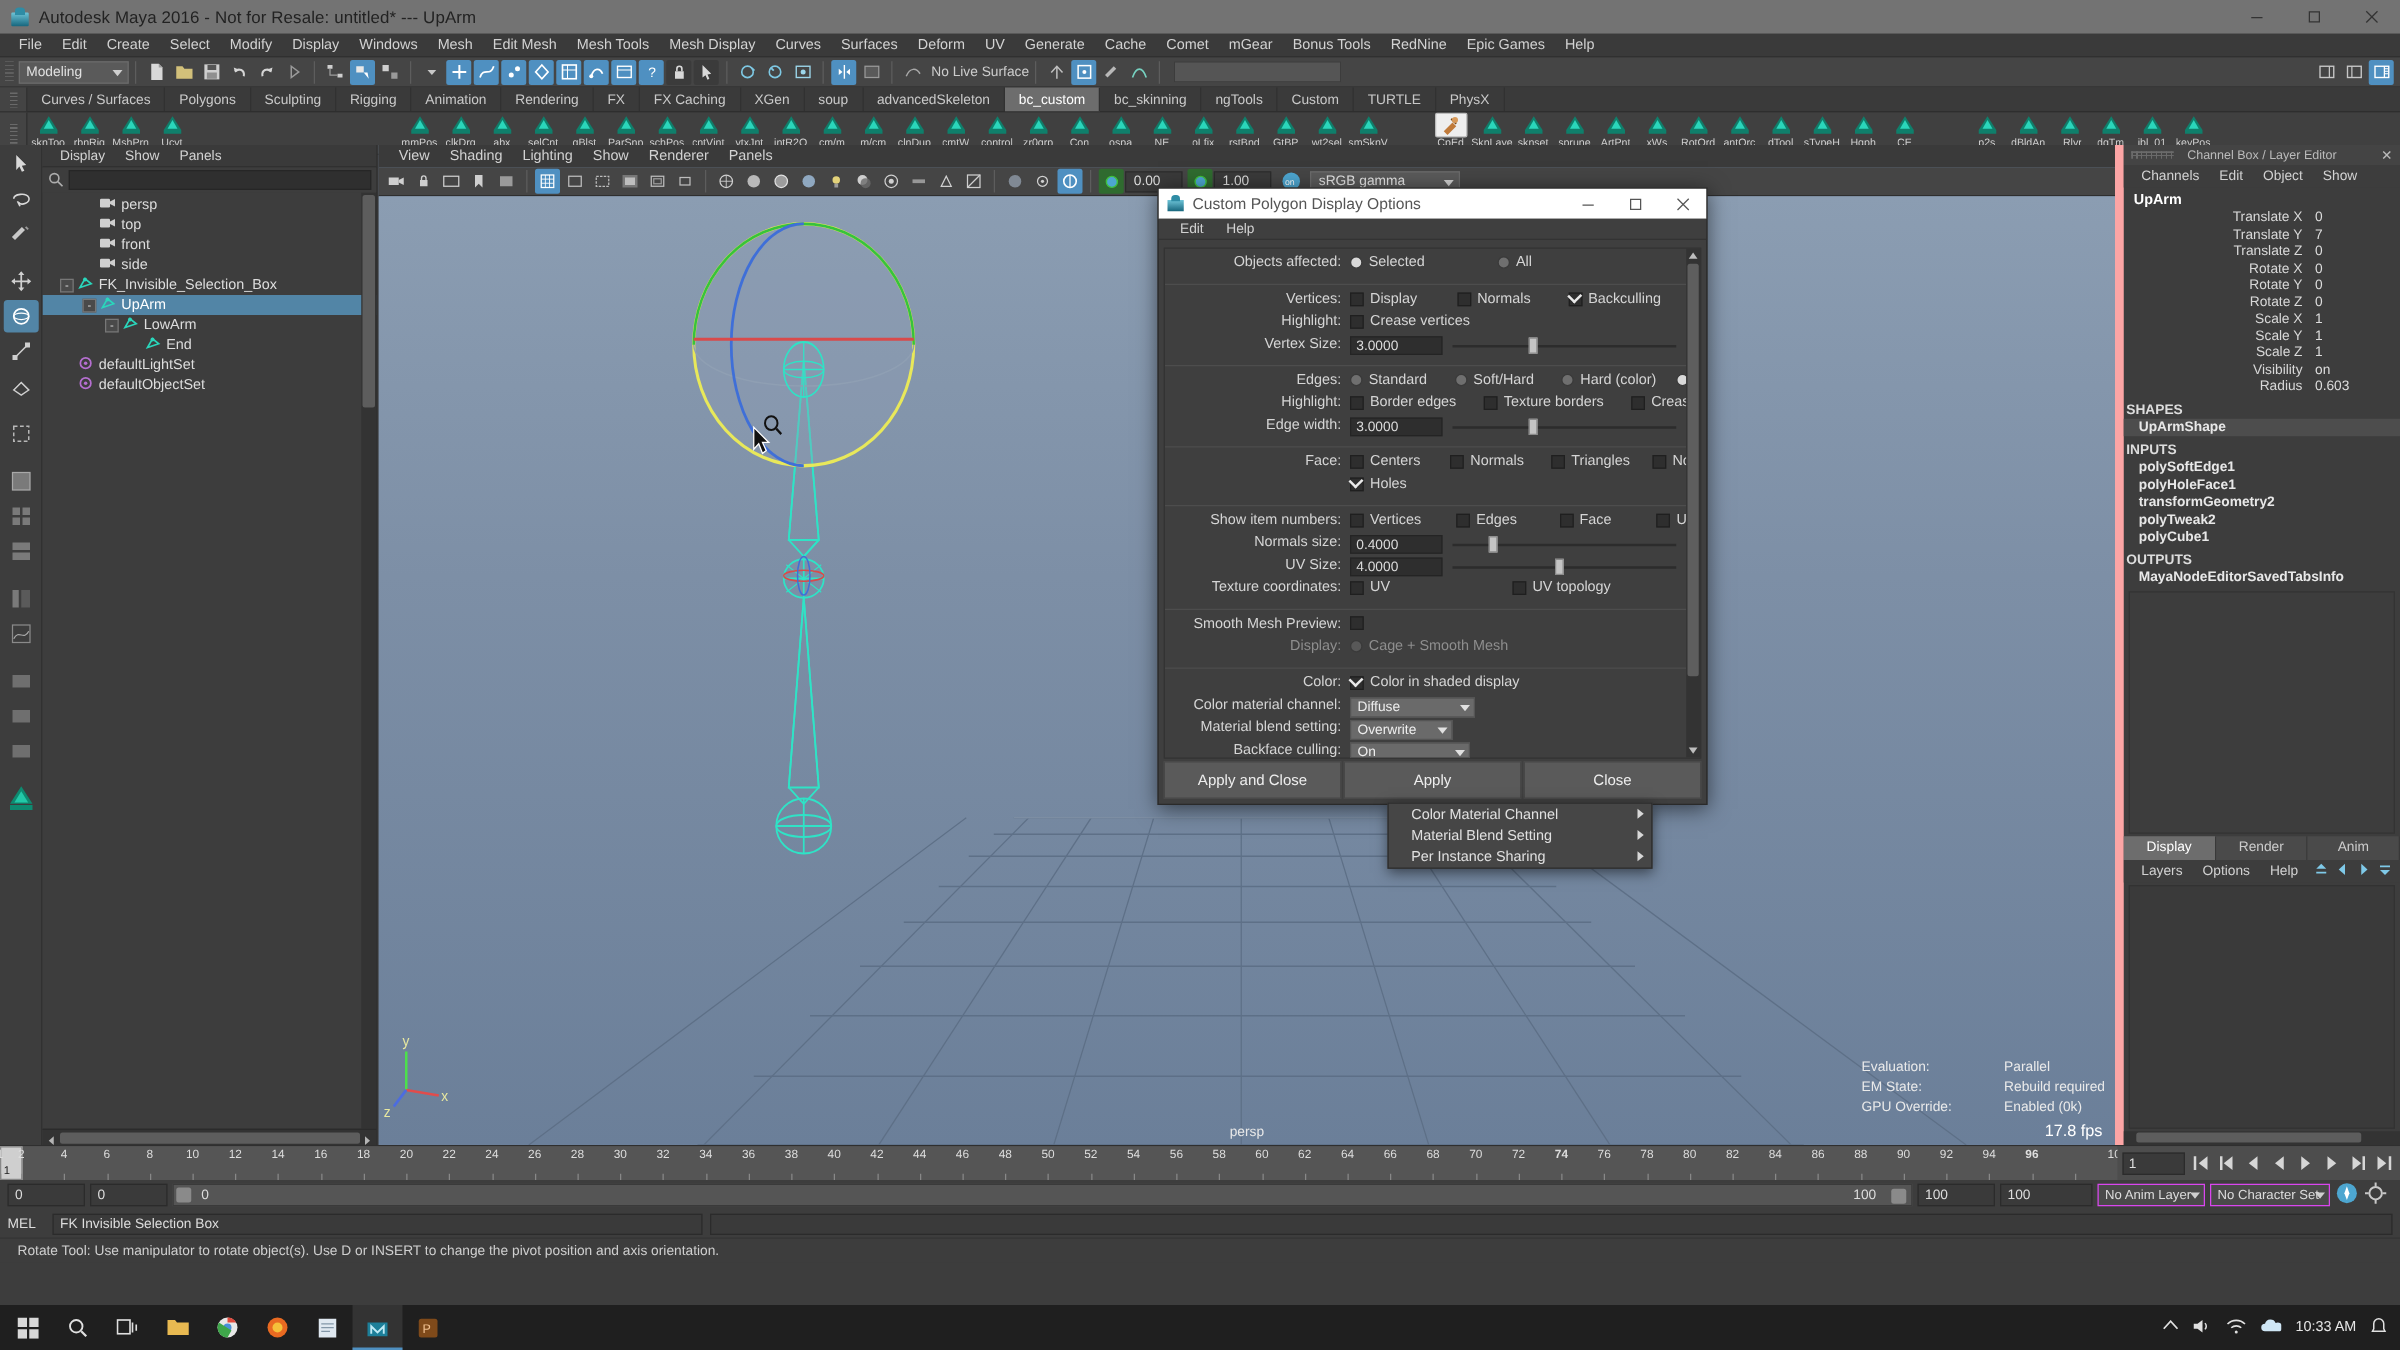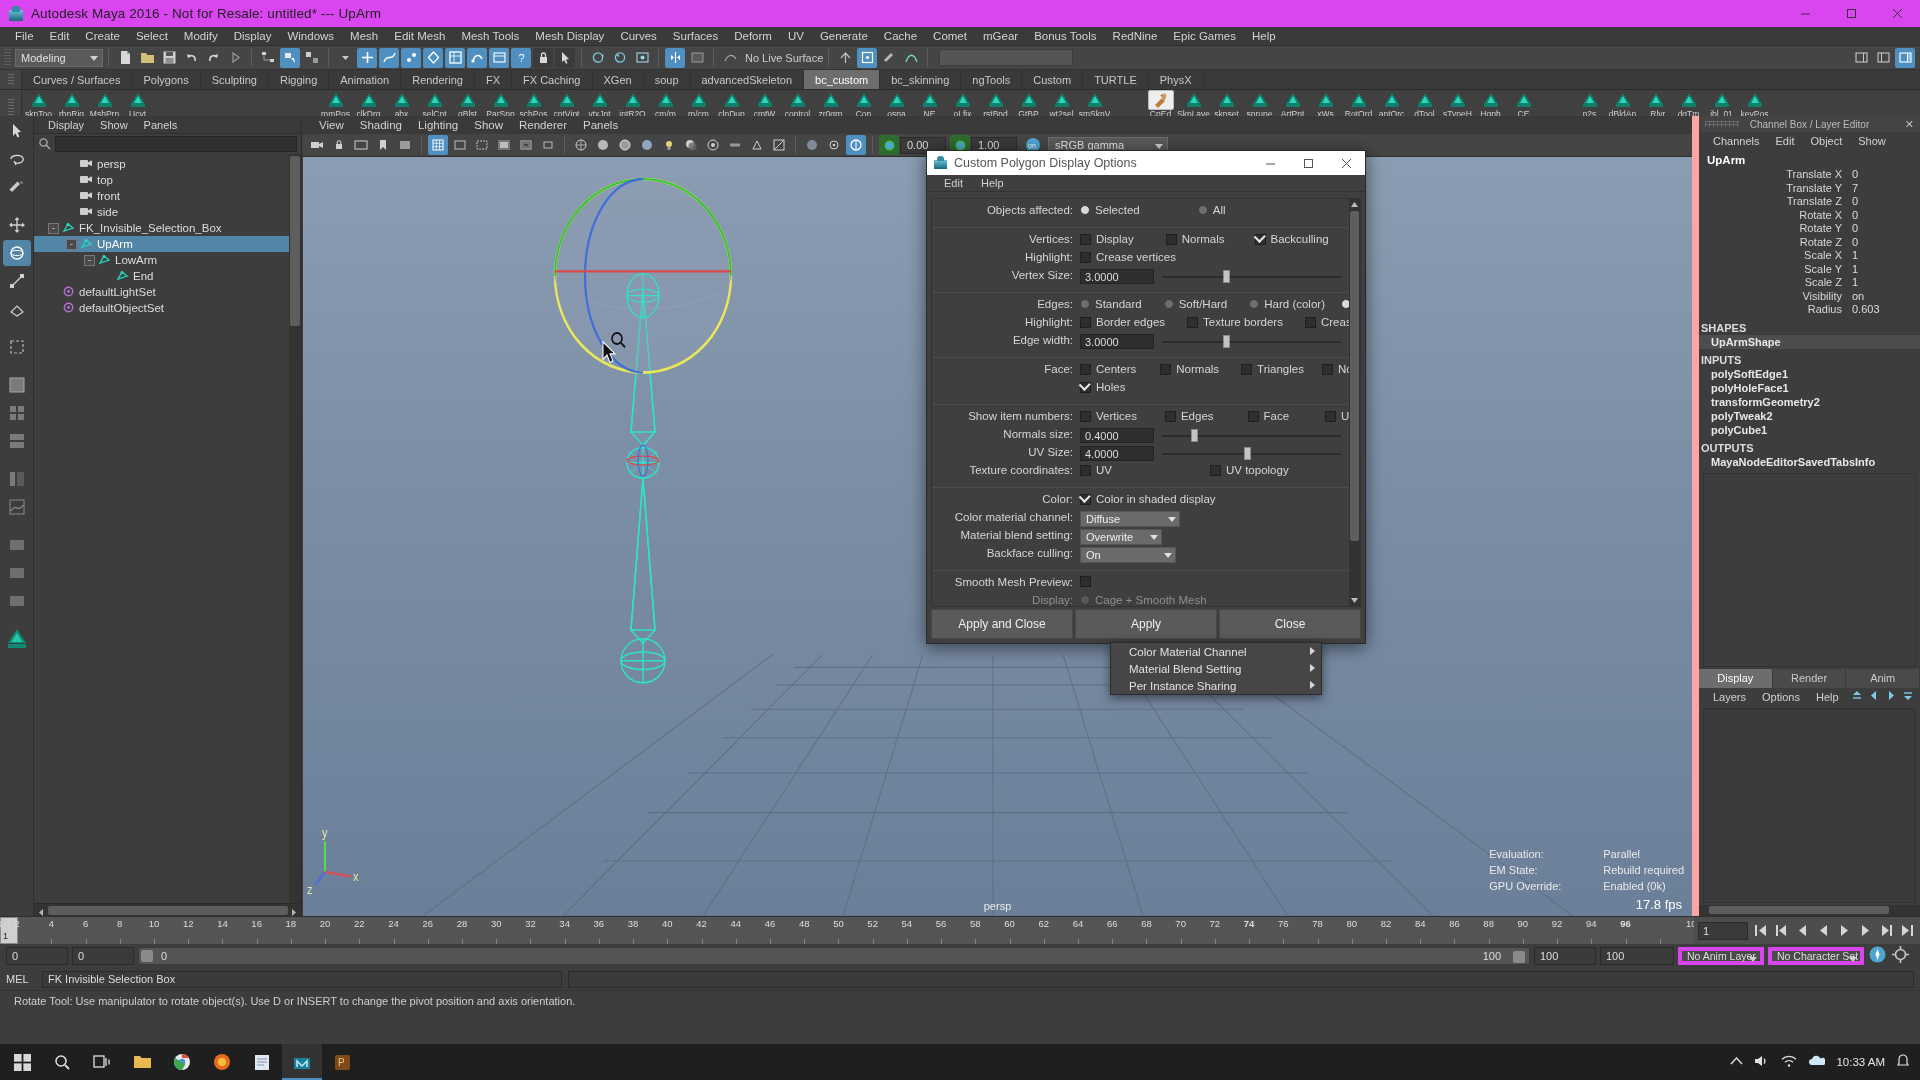--- a/index.html
+++ b/index.html
@@ -7,21 +7,21 @@
   body {
     font-family: "Liberation Sans", sans-serif;
     background:#444;
     color:#ccc;
     font-size:12px;
     -webkit-font-smoothing:antialiased;
   }
   #app { position:relative; width:1920px; height:1080px; background:#3d3d3d; }
 
   
-  .titlebar { height:27px; background:#d946ef; display:flex; align-items:center; padding-left:8px; }
+  .titlebar { height:27px; background:#737373; display:flex; align-items:center; padding-left:8px; }
   .titlebar .tlogo { width:16px; height:16px; margin-right:7px; position:relative; }
   .titlebar .tlogo:before{content:"";position:absolute;left:1px;bottom:1px;width:14px;height:11px;background:linear-gradient(#6ec4d8,#17667d);border-radius:1px;}
   .titlebar .tlogo:after{content:"";position:absolute;left:4px;top:0;width:8px;height:6px;background:#2f8ca5;border-radius:3px 3px 0 0;}
   .titlebar .ttxt { color:#222; font-size:13.5px; letter-spacing:.1px; }
   .winbtns { margin-left:auto; display:flex; height:27px; }
   .winbtn { width:46px; height:27px; display:flex; align-items:center; justify-content:center; color:#333; font-size:13px;}
 
   
   .menubar { height:19px; background:#3a3a3a; display:flex; align-items:center; padding-left:7px; border-bottom:1px solid #2e2e2e; }
   .menuitem { padding:0 8px; font-size:11.5px; color:#d2d2d2; line-height:19px; white-space:nowrap;}
@@ -125,21 +125,21 @@
   .tstick{position:absolute;bottom:0;width:1px;height:5px;background:#888;}
   .tscur{position:absolute;left:0;top:0;width:18px;height:100%;background:#cfcfcf;border:1px solid #888;}
   .tscurtxt{position:absolute;left:3px;top:14px;font-size:9px;color:#222;}
   .tsright{display:flex;align-items:center;padding:0 4px;gap:3px;background:#4d4d4d;}
   .tsfield{width:50px;height:18px;background:#3a3a3a;border:1px solid #2b2b2b;color:#ddd;font-size:11px;display:flex;align-items:center;padding-left:4px;}
   .playbtn{width:18px;height:18px;display:flex;align-items:center;justify-content:center;}
   .rangerow{height:24px;display:flex;align-items:center;gap:4px;padding:2px 6px;background:#3d3d3d;}
   .rgfield{width:62px;height:18px;background:#3a3a3a;border:1px solid #2b2b2b;color:#ddd;font-size:11px;display:flex;align-items:center;padding-left:5px;}
   .rangebar{flex:1;height:18px;background:#555;border:1px solid #3a3a3a;position:relative;}
   .rangebar .knob{position:absolute;left:2px;top:2px;width:12px;height:12px;background:#8a8a8a;border-radius:2px;}
-  .animlayer{width:86px;height:18px;background:#4a4a4a;border:4px solid #d946ef;color:#ddd;font-size:10.5px;display:flex;align-items:center;padding-left:5px;position:relative;}
+  .animlayer{width:86px;height:18px;background:#4a4a4a;border:1px solid #d946ef;color:#ddd;font-size:10.5px;display:flex;align-items:center;padding-left:5px;position:relative;}
   .animlayer .arw{position:absolute;right:3px;top:6px;border-left:4px solid transparent;border-right:4px solid transparent;border-top:5px solid #cfcfcf;}
   .melrow{height:22px;display:flex;align-items:center;background:#3d3d3d;padding-left:6px;gap:6px;}
   .mellabel{font-size:11px;color:#ddd;width:30px;}
   .melinput{width:520px;height:17px;background:#3a3a3a;border:1px solid #2b2b2b;color:#ddd;font-size:11px;display:flex;align-items:center;padding-left:5px;}
   .melinput2{flex:1;height:17px;background:#3a3a3a;border:1px solid #2b2b2b;margin-right:6px;}
   .helpline{height:20px;background:#3d3d3d;display:flex;align-items:center;padding-left:14px;font-size:11px;color:#cfcfcf;border-top:1px solid #343434;}
 
   
   .taskbar{position:absolute;left:0;right:0;bottom:0;height:36px;background:#1f1f1f;display:flex;align-items:center;padding-left:2px;}
   .tbicon{width:40px;height:36px;display:flex;align-items:center;justify-content:center;}
@@ -2003,20 +2003,39 @@
               <span class="opt" style="margin-left:84px">
                 <span class="chk"></span>
                 <span>UV topology</span>
               </span>
             </div>
           </div>
         </div>
 
         <div class="grp">
           <div class="row">
+            <div class="lbl">Smooth Mesh Preview:</div>
+            <div class="ctl">
+              <span class="chk"></span>
+            </div>
+          </div>
+          <div class="row">
+            <div class="lbl dim">Display:</div>
+            <div class="ctl dim">
+              <span class="opt">
+                <span class="rad dimr"></span>
+                <span>Cage + Smooth Mesh</span>
+              </span>
+            </div>
+          </div>
+
+        </div>
+
+        <div class="grp">
+          <div class="row">
             <div class="lbl">Color:</div>
             <div class="ctl">
               <span class="opt">
                 <span class="chk on"></span>
                 <span>Color in shaded display</span>
               </span>
             </div>
           </div>
           <div class="row">
             <div class="lbl">Color material channel:</div>
@@ -2038,39 +2057,20 @@
           </div>
           <div class="row">
             <div class="lbl">Backface culling:</div>
             <div class="ctl">
               <span class="selbox" style="width:96px">
                 <span>On</span>
                 <span class="arw"></span>
               </span>
             </div>
           </div>
-        </div>
-
-        <div class="grp">
-          <div class="row">
-            <div class="lbl">Smooth Mesh Preview:</div>
-            <div class="ctl">
-              <span class="chk"></span>
-            </div>
-          </div>
-          <div class="row">
-            <div class="lbl dim">Display:</div>
-            <div class="ctl dim">
-              <span class="opt">
-                <span class="rad dimr"></span>
-                <span>Cage + Smooth Mesh</span>
-              </span>
-            </div>
-          </div>
-
         </div>
       </div>
 
       <div class="dlgscroll">
         <div class="dlgarrow" style="top:1px">
             <svg width="9" height="8" viewBox="0 0 9 8">
               <path d="M4.5 1L8 6H1z" fill="#bdbdbd"></path>
             </svg>
           </div>
         <div class="dlgthumb"></div>

